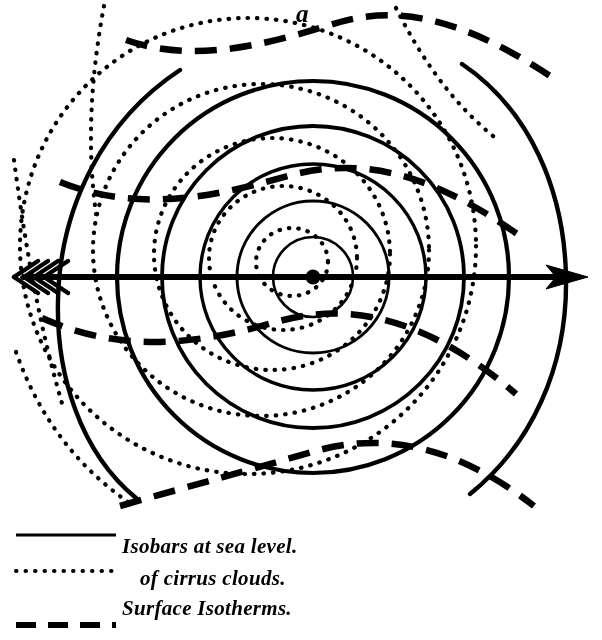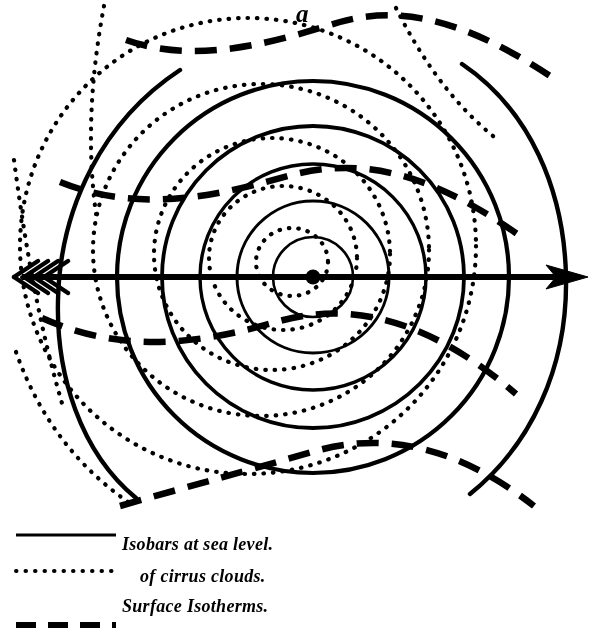--- a/index.html
+++ b/index.html
@@ -46,21 +46,21 @@
   .legend-row.sub {
     height: 30px;
     padding-left: 16px;
   }
   .legend-text {
     position: absolute;
     left: 122px;
     font-family: "Liberation Serif", serif;
     font-style: italic;
     font-weight: bold;
-    font-size: 18px;
+    font-size: 21px;
     letter-spacing: 0.3px;
     white-space: nowrap;
   }
   .legend-text.indent {
     left: 140px;
   }
 </style>
 </head>
 <body>
 

